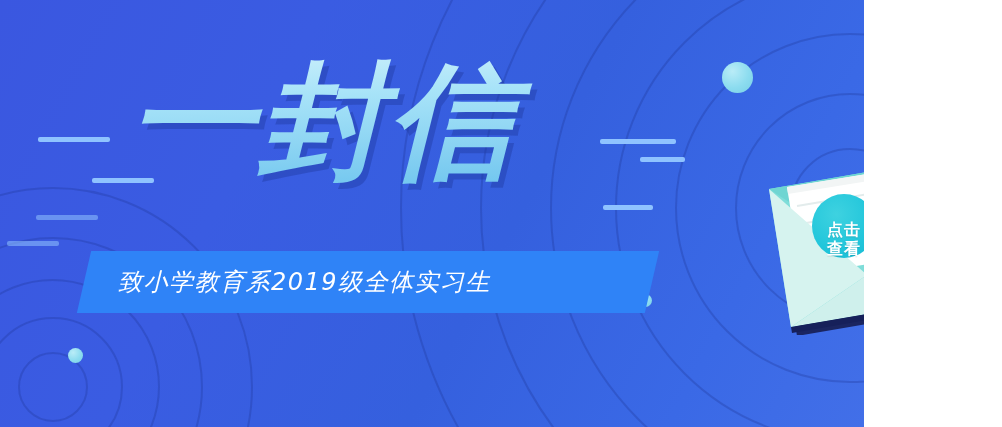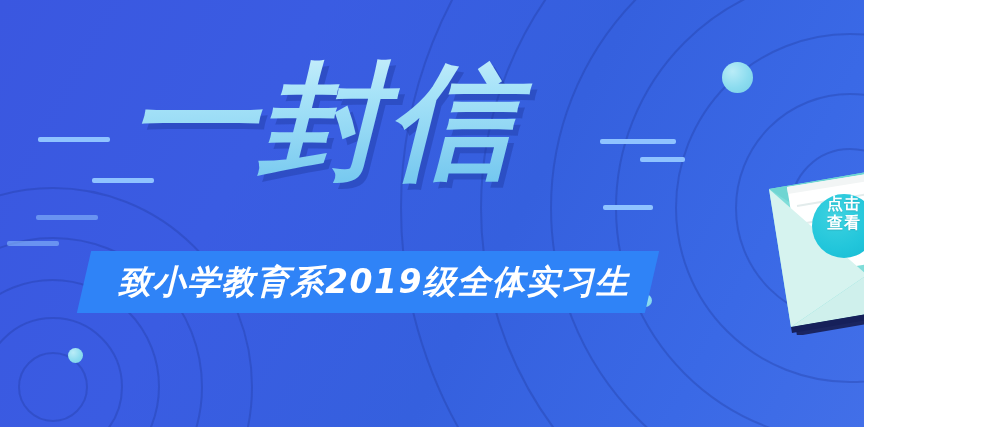--- a/index.html
+++ b/index.html
@@ -96,22 +96,22 @@
   }
   #subtitle-text {
     position: absolute;
     left: 118px;
     top: 251px;
     width: 560px;
     height: 62px;
     display: flex;
     align-items: center;
     color: #ffffff;
-    font-size: 33px;
-    font-weight: bold;
+    font-size: 24px;
+    font-weight: normal;
     font-style: italic;
     letter-spacing: 1.5px;
     white-space: nowrap;
     font-family: "DejaVu Sans", "Liberation Sans", sans-serif;
   }
 
   
   #envelope {
     position: absolute;
     left: 733px;
@@ -125,21 +125,21 @@
     position: absolute;
     left: 812px;
     top: 194px;
     width: 64px;
     height: 64px;
     border-radius: 50%;
     background: radial-gradient(circle at 38% 32%, #3ed2e0 0%, #22c6db 58%, #16b9d2 100%);
     display: flex;
     flex-direction: column;
     align-items: center;
-    justify-content: flex-start;
+    justify-content: flex-end;
     color: #ffffff;
     font-size: 16px;
     font-weight: bold;
     line-height: 19px;
     letter-spacing: 1px;
     font-family: "DejaVu Sans", "Liberation Sans", sans-serif;
     text-shadow: 0 1px 1px rgba(0,0,0,0.12);
   }
 </style>
 </head>

